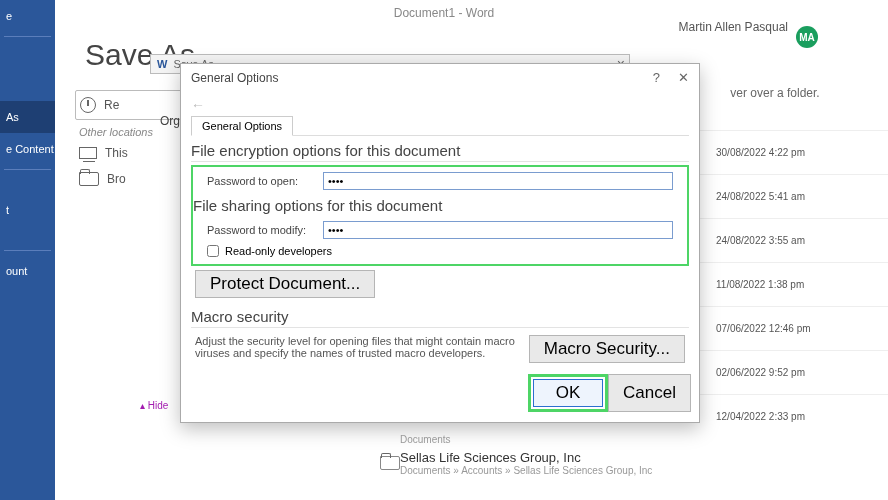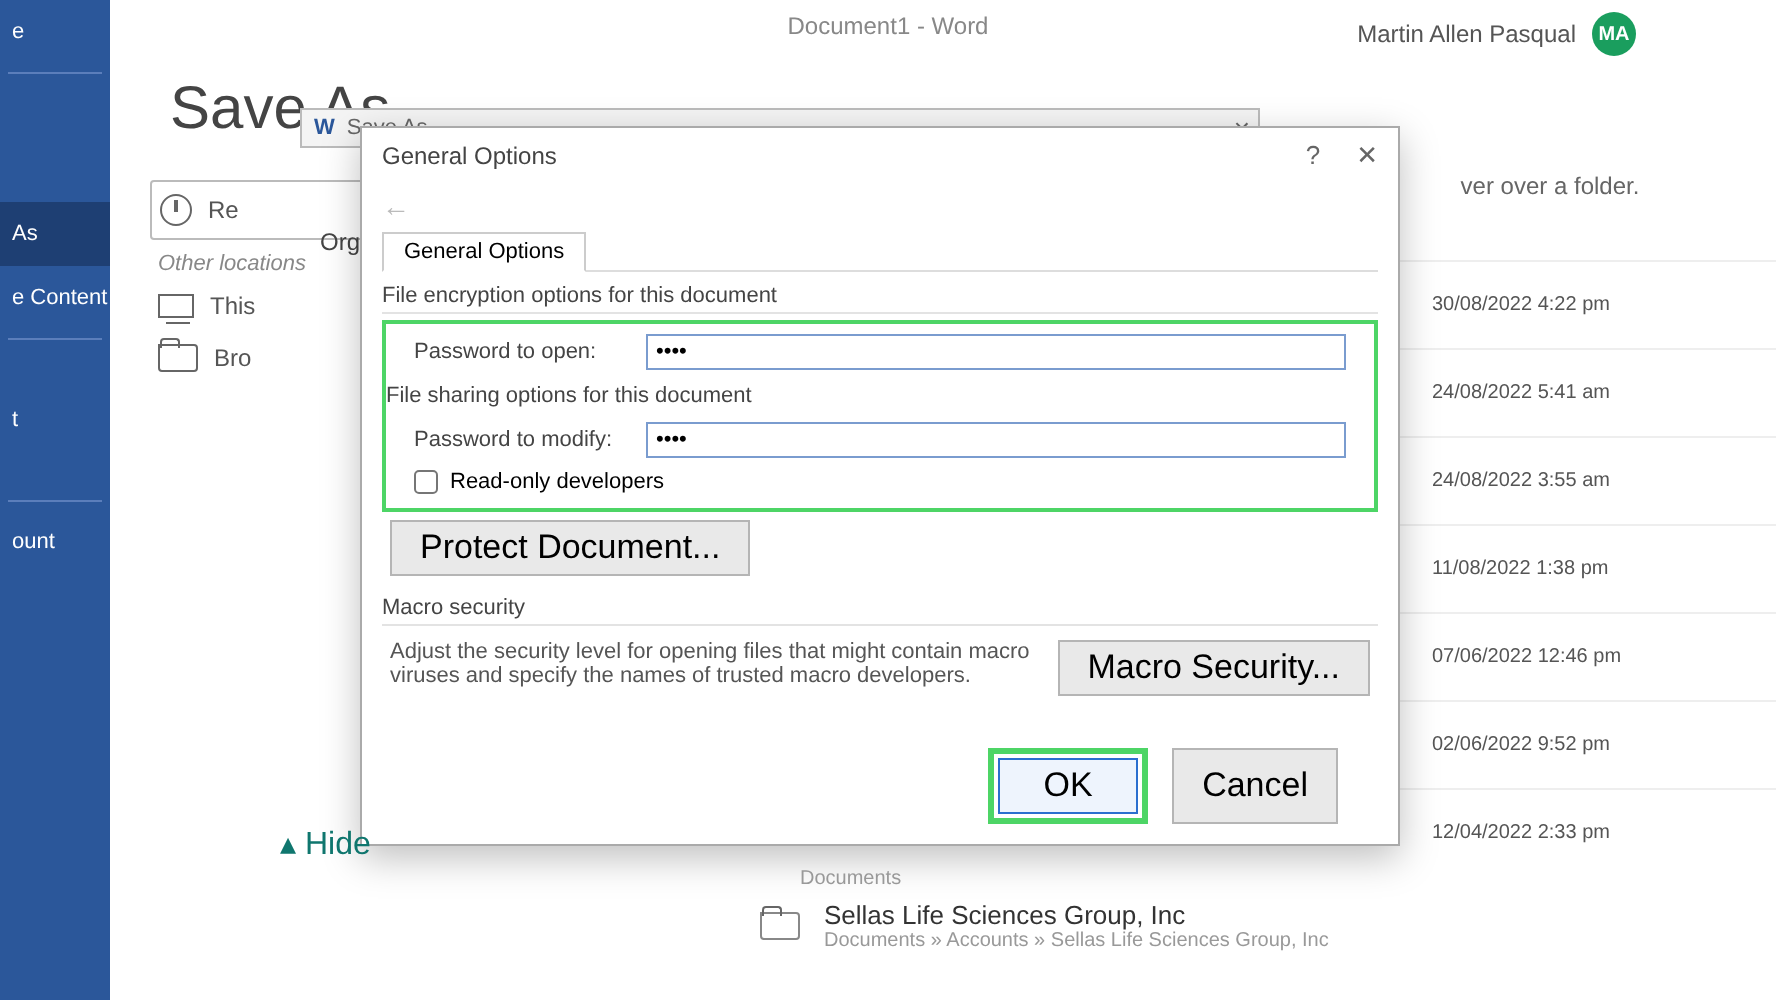--- a/index.html
+++ b/index.html
@@ -8,77 +8,77 @@
   
   .nav-rail { position: absolute; left: 0; top: 0; width: 55px; height: 500px; background: #2b579a; color: #fff; font-size: 11px; }
   .nav-item { padding: 10px 8px 10px 6px; white-space: nowrap; overflow: hidden; cursor: pointer; }
   .nav-item.active { background: #1e3f73; }
   .nav-divider { border-top: 1px solid #5b7ebb; margin: 4px 4px; }
 
   .page-title { position: absolute; left: 85px; top: 38px; font-size: 30px; font-weight: 300; color: #444; }
 
   .titlebar { position: absolute; top: 6px; left: 0; right: 0; text-align: center; color: #888; font-size: 12px; }
   .user-area { position: absolute; top: 6px; right: 70px; color: #555; display: flex; align-items: center; gap: 8px; font-size: 12px; }
-  .avatar-circle { width: 22px; height: 22px; border-radius: 50%; background: #1a9e5e; color: #fff; display: flex; align-items: center; justify-content: center; font-size: 10px; font-weight: 600; }
+  .avatar-circle { width: 22px; height: 22px; border-radius: 50%; background: #1a9e5e; color: #fff; display: flex; align-items: center; justify-content: center; font-size: 10px; font-weight: 600; margin-top: 20px; }
 
   
   .save-left { position: absolute; left: 75px; top: 90px; width: 120px; color: #555; }
   .save-row { display: flex; align-items: center; gap: 8px; padding: 6px 4px; cursor: pointer; }
   .save-row.selected { border: 1px solid #bbb; border-radius: 2px; }
   .sec-label { font-size: 11px; color: #888; padding: 6px 4px 2px 4px; font-style: italic; }
   .ico { width: 20px; height: 16px; display: inline-block; }
   .ico-clock { border: 1.5px solid #666; border-radius: 50%; width: 16px; height: 16px; position: relative; }
   .ico-clock::after { content: ""; position: absolute; left: 6px; top: 2px; width: 1.5px; height: 6px; background: #666; }
   .ico-pc { border: 1.5px solid #666; width: 18px; height: 12px; position: relative; }
   .ico-pc::after { content:""; position:absolute; bottom:-4px; left:3px; width:12px; height:1.5px; background:#666; }
   .ico-folder { width: 20px; height: 14px; border: 1.5px solid #666; border-radius: 0 2px 2px 2px; position: relative; }
   .ico-folder::before { content:""; position:absolute; top:-4px; left:0; width:8px; height:4px; border:1.5px solid #666; border-bottom:none; border-radius:2px 2px 0 0;}
 
   
   .list-col { position: absolute; right: 0; top: 86px; width: 200px; }
   .list-hint { text-align: center; color: #666; font-size: 12px; margin-bottom: 30px; margin-left: -26px; }
   .ts { text-align: left; padding: 16px 28px; border-top: 1px solid #eee; color: #555; font-size: 10px; }
 
   
-  .folder-row { position: absolute; left: 380px; top: 450px; display: flex; align-items: center; gap: 12px; }
+  .folder-row { position: absolute; left: 380px; top: 450px; display: flex; align-items: center; }
   .folder-row .ico-folder { border-color: #888; }
   .folder-meta { font-size: 10px; color: #999; }
   .folder-name { font-size: 13px; color: #333; }
 
   
   .save-as-dialog { position: absolute; left: 150px; top: 54px; width: 480px; height: 20px; border: 1px solid #bbb; background: #f4f4f4; font-size: 11px; color: #666; padding: 2px 6px; display: flex; align-items: center; gap: 6px; }
   .save-as-close { position: absolute; right: 4px; top: 1px; font-size: 14px; color: #666; cursor: pointer; }
 
   
   .dialog { position: absolute; left: 180px; top: 63px; width: 520px; height: 360px; background: #fff; border: 1px solid #aaa; box-shadow: 0 6px 18px rgba(0,0,0,0.25); }
   .dlg-titlebar { display: flex; align-items: center; justify-content: space-between; padding: 6px 10px; font-size: 12px; color: #444; }
   .dlg-title-icons { display: flex; gap: 18px; color: #666; }
   .dlg-close, .dlg-help { cursor: pointer; font-size: 13px; }
   .dlg-back { padding: 4px 10px; color: #bbb; font-size: 14px; }
   .dlg-tabs { border-bottom: 1px solid #ddd; margin: 0 10px; }
   .dlg-tab { display: inline-block; border: 1px solid #ccc; border-bottom-color: #fff; padding: 3px 10px; font-size: 11px; background: #fff; position: relative; top: 1px; }
 
-  .group-label { font-size: 11px; color: #444; margin: 6px 10px 3px 10px; border-bottom: 1px solid #e3e3e3; padding-bottom: 2px; }
+  .group-label { font-size: 15px; color: #444; margin: 6px 10px 3px 10px; border-bottom: 1px solid #e3e3e3; padding-bottom: 2px; }
   .row { display: flex; align-items: center; gap: 6px; padding: 3px 14px; font-size: 11px; color: #444; }
   .row label { width: 110px; }
   .row input[type=text], .row input[type=password] { flex: 1; border: 1px solid #7a9ccf; padding: 2px 4px; font-size: 11px; height: 18px; }
   .cb { display: flex; align-items: center; gap: 6px; padding: 3px 14px; font-size: 11px; }
   .cb input { width:12px; height:12px; }
   .highlight-box { border: 2px solid #4dd566; margin: 0 10px; padding: 2px 0 4px 0; }
 
   .btn { background: #e9e9e9; border: 1px solid #b5b5b5; padding: 3px 14px; font-size: 17px; cursor: pointer; }
   .btn-protect { margin-left: 14px; }
   .macro-row { display: flex; gap: 10px; padding: 4px 14px; }
   .macro-text { flex: 1; font-size: 11px; color: #555; }
 
-  .dlg-footer { position: absolute; bottom: 10px; right: 30px; display: flex; gap: 12px; }
+  .dlg-footer { position: absolute; bottom: 10px; right: 8px; display: flex; gap: 0; }
   .btn-ok { width: 70px; border: 1px solid #2b6fcf; background: #eef4fd; }
   .ok-highlight { border: 3px solid #4dd566; padding: 2px; }
 
-  .hide-pane { position: absolute; left: 140px; top: 412px; font-size: 16px; color: #0f766e; cursor: pointer; }
+  .hide-pane { position: absolute; left: 140px; top: 400px; font-size: 10px; color: #a21caf; cursor: pointer; }
 
   .organ-tab { position: absolute; left: 160px; top: 114px; font-size: 12px; color: #444; }
 </style>
 </head>
 <body>
 
 <div class="titlebar">Document1  -  Word</div>
 <div class="user-area">
   <span>Martin Allen Pasqual</span>
   <span class="avatar-circle">MA</span>

